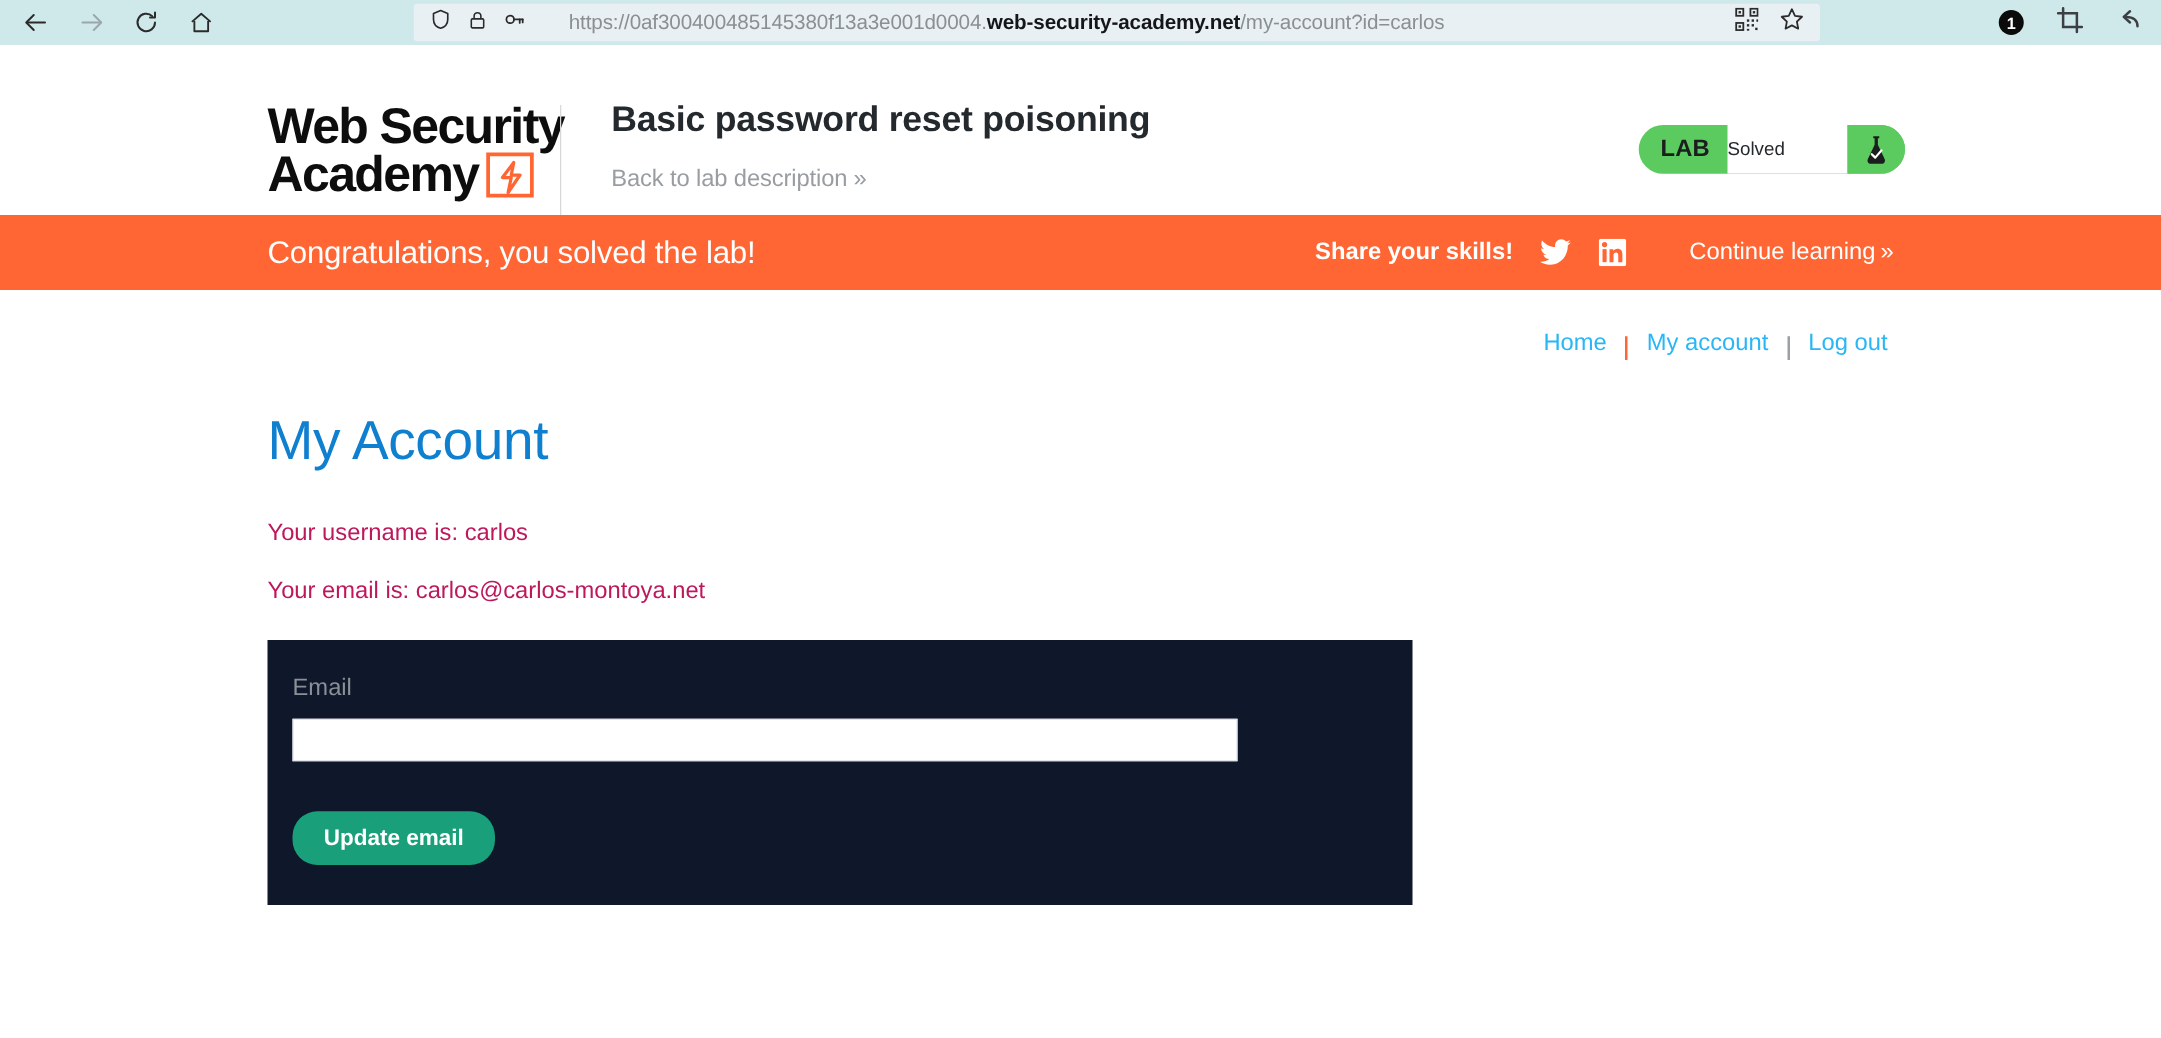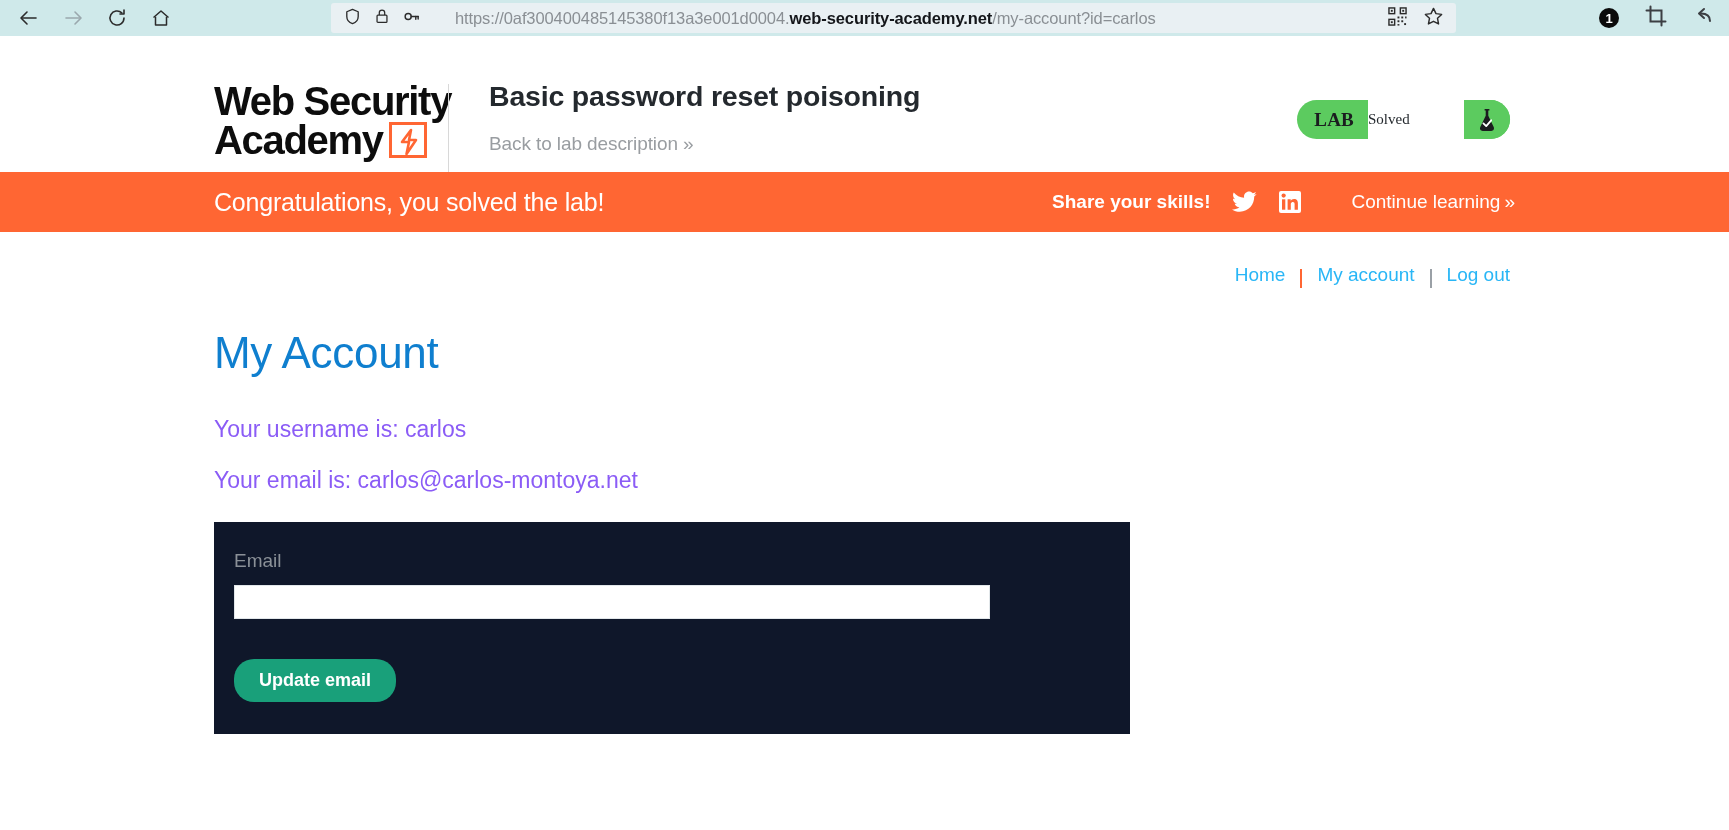--- a/index.html
+++ b/index.html
@@ -149,31 +149,30 @@
     margin-top: 20px;
     font-size: 19px;
     color: #999da1;
     cursor: pointer;
     letter-spacing: -0.1px;
   }
   .back-link .chev { font-size: 19px; margin-left: 5px; }
 
   .lab-status {
     position: absolute;
-    right: 219px;
+    right: 205px;
     top: 64px;
     height: 39px;
     display: flex;
     align-items: stretch;
     background: #5ccb5f;
     border-radius: 20px;
     overflow: hidden;
     min-width: 205px;
     cursor: pointer;
-    font-family: Liberation Serif, serif;
   }
   .lab-tag {
     display: flex; align-items: center;
     padding: 0 14px 0 17px;
     font-size: 19px;
     font-weight: 700;
     color: #1b1d1f;
     letter-spacing: 0.2px;
   }
   .lab-state {
@@ -262,22 +261,22 @@
   }
   h1.page-title {
     margin: 0;
     font-size: 44px;
     font-weight: 400;
     color: #0f7fcf;
     letter-spacing: -0.3px;
   }
   .info-line {
     margin-top: 24px;
-    font-size: 23px;
-    color: #8b5cf6;
+    font-size: 19px;
+    color: #be185d;
   }
   .info-line.first { margin-top: 38px; }
 
   .form-card {
     margin-top: 28px;
     width: 916px;
     background: #0f172a;
     padding: 28px 20px 32px 20px;
   }
   .form-label {

